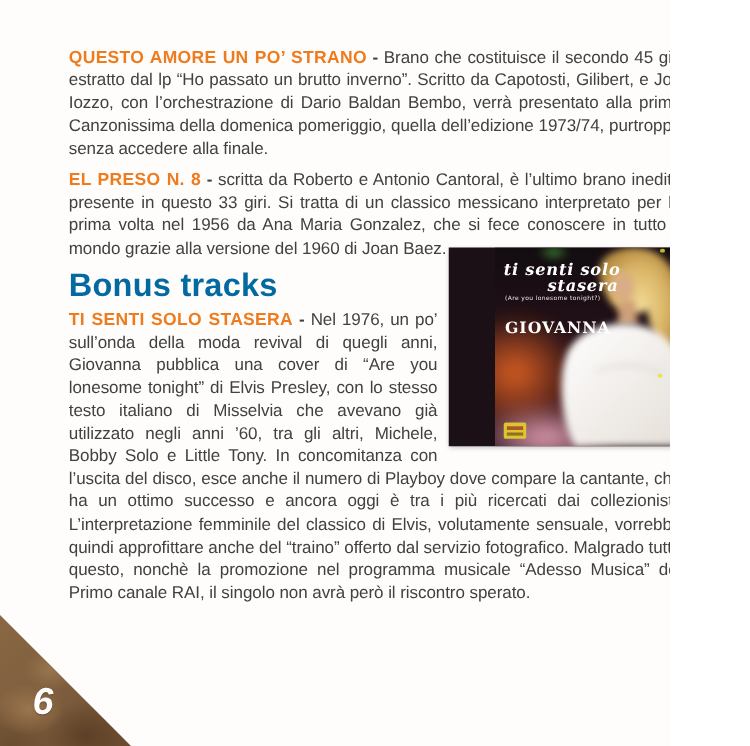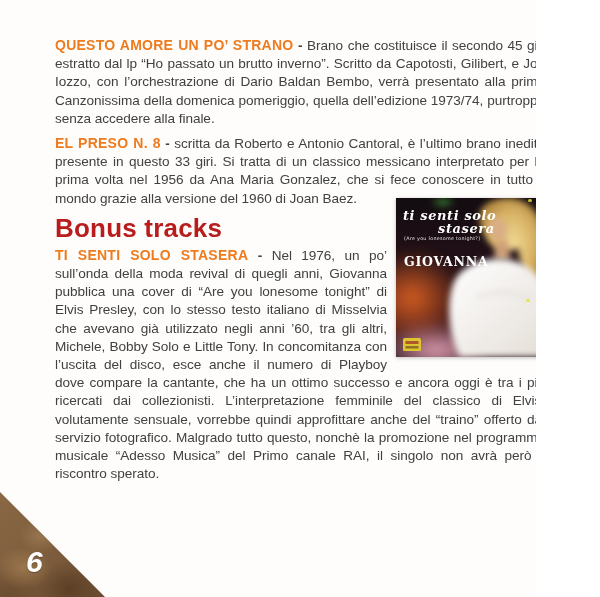--- a/index.html
+++ b/index.html
@@ -9,25 +9,25 @@
   }
   .content{position:absolute;left:55px;top:36px;width:490px;}
   .para{
     margin:0 0 6px 0;font-size:13.6px;line-height:18.2px;color:#414141;
     text-align:justify;letter-spacing:-0.05px;
   }
   .lead{color:#ee7b1d;font-weight:bold;font-size:14px;letter-spacing:.25px;}
   .sep{font-weight:bold;}
   .bonus-heading{
     margin:2px 0 4px 0;font-size:26px;line-height:28px;font-weight:bold;
-    color:#b91c1c;letter-spacing:.2px;font-family:"Liberation Sans",sans-serif;
+    color:#0369a1;letter-spacing:.2px;font-family:"Liberation Sans",sans-serif;
   }
   .cover-float{
     float:right;width:166px;height:159px;margin:-48px -17px 8px 9px;
-    box-shadow:0 1px 4px rgba(0,0,0,.25);display:block;background:#1a1016;
+    box-shadow:0 1px 4px rgba(0,0,0,.25);display:block;background:#1a1016;padding-left:37px;
   }
   .cover-float svg{display:block;}
   .cvTitle{font-family:"DejaVu Serif",serif;font-style:italic;font-weight:bold;
     font-size:13px;fill:#ffffff;letter-spacing:.6px;}
   .cvSub{font-family:"DejaVu Sans",sans-serif;font-size:4.8px;fill:#e8e4e4;letter-spacing:.3px;}
   .cvArtist{font-family:"DejaVu Serif",serif;font-weight:bold;font-size:12.5px;
     fill:#ffffff;letter-spacing:.8px;}
   .corner-triangle{
     position:absolute;left:0;bottom:0;width:105px;height:105px;
     clip-path:polygon(0 0,100% 100%,0 100%);

